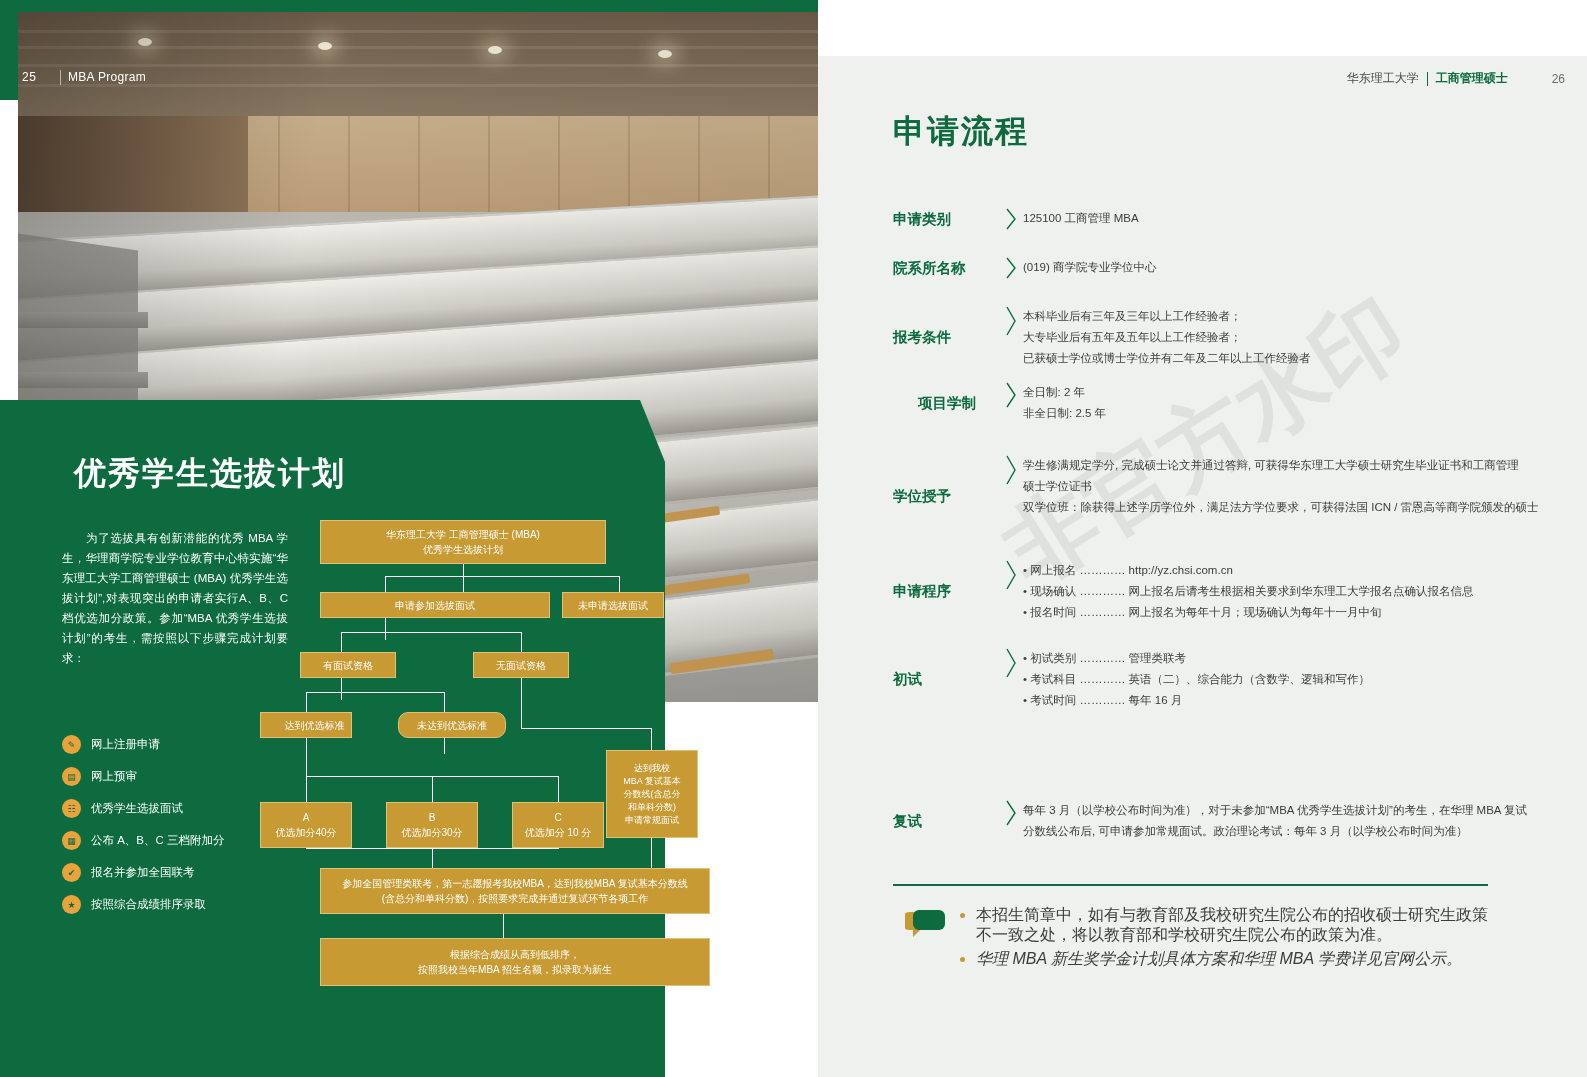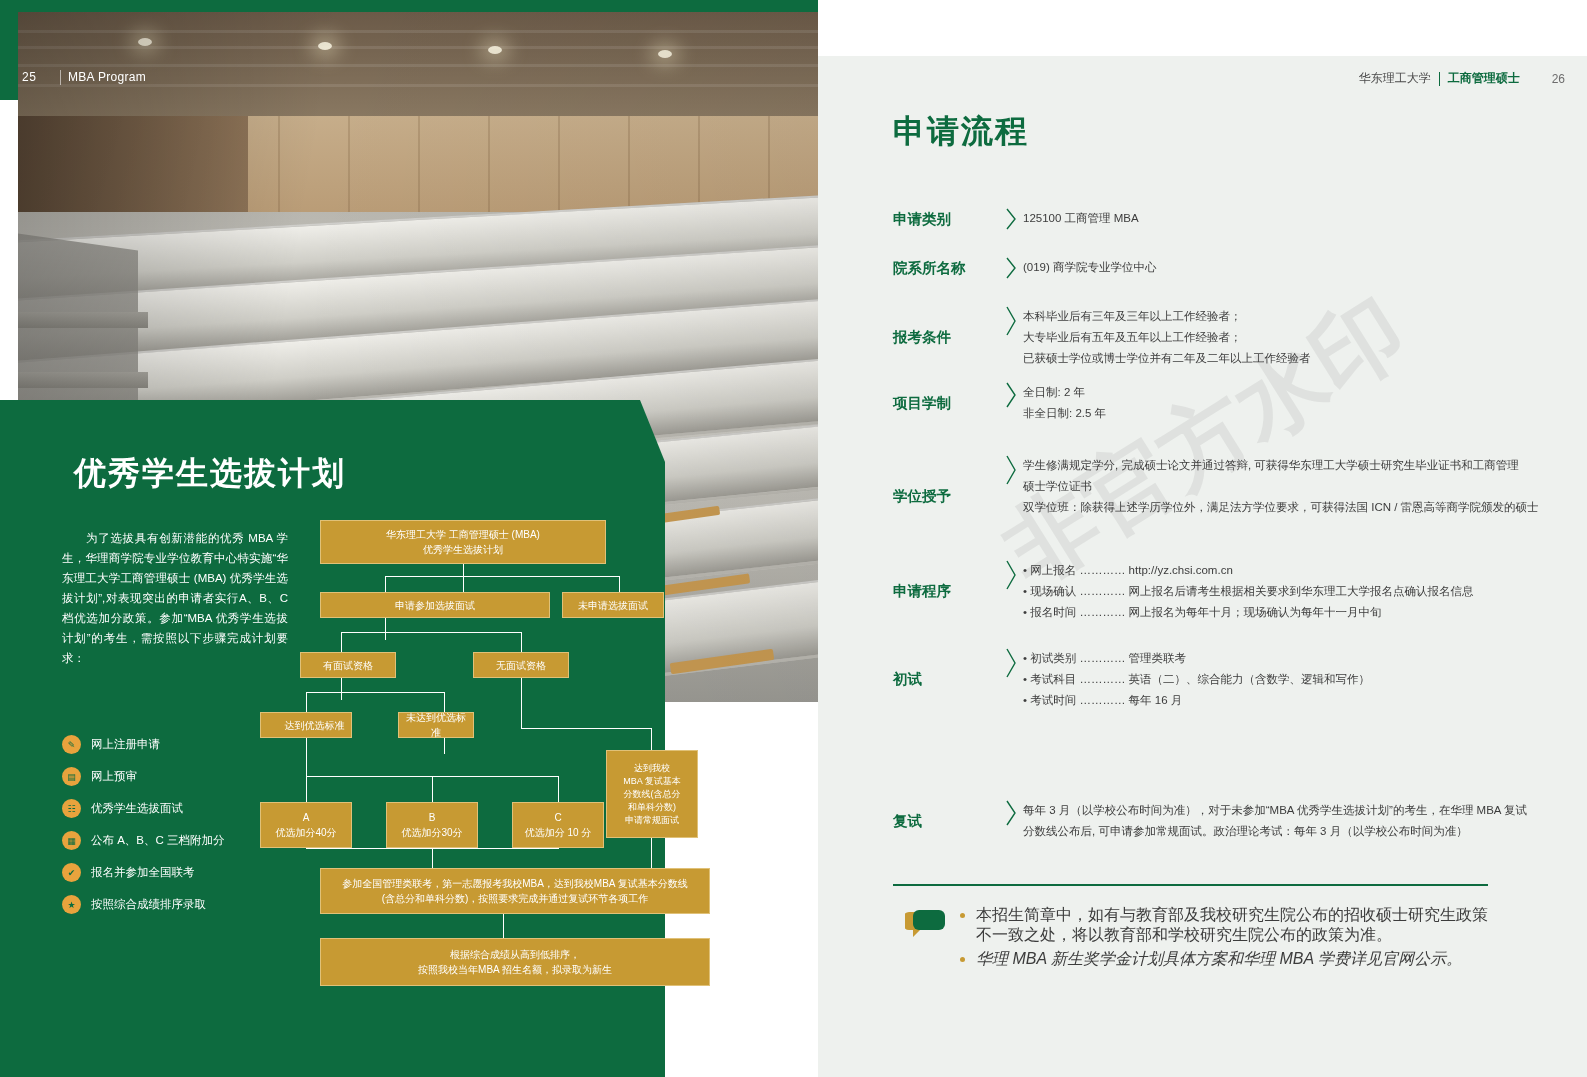--- a/index.html
+++ b/index.html
@@ -58,21 +58,21 @@
   .fbox{position:absolute;background:#c79a33;border:1px solid #e0c178;display:flex;align-items:center;justify-content:center;text-align:center;line-height:15px;padding:3px 4px;box-sizing:border-box;font-size:10px;}
   .fline{position:absolute;background:#ffffff;}
 
   
   .right-page{position:absolute;left:818px;top:0;width:769px;height:1077px;background:#eef1ee;}
   .right-top-bar{position:absolute;left:0;top:0;width:769px;height:56px;background:#ffffff;}
   .r-header{position:absolute;right:22px;top:70px;display:flex;align-items:center;gap:8px;font-size:12px;color:#3b3b3b;}
   .r-univ{color:#4a4a4a;}
   .r-sep{width:1px;height:14px;background:#0d6b3f;}
   .r-prog{color:#0d6b3f;font-weight:bold;}
-  .r-pagenum{margin-left:24px;color:#6d6d6d;}
+  .r-pagenum{margin-left:36px;color:#6d6d6d;}
   .r-title{position:absolute;left:893px;top:110px;color:#0d6b3f;font-size:32px;font-weight:bold;letter-spacing:2px;}
   .watermark{position:absolute;left:980px;top:380px;font-size:90px;color:rgba(120,120,120,.13);transform:rotate(-32deg);font-weight:bold;white-space:nowrap;pointer-events:none;}
 
   .row-item{position:absolute;display:flex;}
   .rl-label{width:108px;color:#0d6b3f;font-size:14.5px;font-weight:bold;line-height:22px;flex:none;}
   .brace{width:22px;flex:none;position:relative;}
   .brace svg{position:absolute;left:4px;top:0;}
   .rl-content{color:#3c3c3c;font-size:11.5px;line-height:21px;}
   .rl-content .ln{display:block;white-space:nowrap;}
 
@@ -207,21 +207,21 @@
 
       <div class="fline" style="left:185px;top:394px;width:1px;height:24px;"></div>
 
       <div class="fbox" style="left:2px;top:0px;width:286px;height:44px;white-space:pre-line;">华东理工大学 工商管理硕士 (MBA)
 优秀学生选拔计划</div>
       <div class="fbox" style="left:2px;top:72px;width:230px;height:26px;">申请参加选拔面试</div>
       <div class="fbox" style="left:244px;top:72px;width:102px;height:26px;">未申请选拔面试</div>
       <div class="fbox" style="left:-18px;top:132px;width:96px;height:26px;">有面试资格</div>
       <div class="fbox" style="left:155px;top:132px;width:96px;height:26px;">无面试资格</div>
       <div class="fbox" style="left:-58px;top:192px;width:92px;height:26px;padding-left:21px;">达到优选标准</div>
-      <div class="fbox" style="left:80px;top:192px;width:76px;height:26px;">未达到优选标准</div>
+      <div class="fbox" style="left:80px;top:192px;width:108px;height:26px;border-radius:10px;">未达到优选标准</div>
       <div class="fbox" style="left:288px;top:230px;width:92px;height:88px;white-space:pre-line;line-height:13px;font-size:9px;">达到我校
 MBA 复试基本
 分数线(含总分
 和单科分数)
 申请常规面试</div>
       <div class="fbox" style="left:-58px;top:282px;width:92px;height:46px;white-space:pre-line;">A
 优选加分40分</div>
       <div class="fbox" style="left:68px;top:282px;width:92px;height:46px;white-space:pre-line;">B
 优选加分30分</div>
       <div class="fbox" style="left:194px;top:282px;width:92px;height:46px;white-space:pre-line;">C
@@ -279,21 +279,21 @@
         </svg>
       </div>
     <div class="rl-content">
       <span class="ln">本科毕业后有三年及三年以上工作经验者；</span>
       <span class="ln">大专毕业后有五年及五年以上工作经验者；</span>
       <span class="ln">已获硕士学位或博士学位并有二年及二年以上工作经验者</span>
     </div>
   </div>
 
   <div class="row-item" style="left:893px;top:382px;">
-    <div class="rl-label" style="padding-top:10px;">项目学制</div>
+    <div class="rl-label" style="padding-top:10px;text-align:center;">项目学制</div>
     <div class="brace" style="padding-top:6px;">
         <svg width="14" height="26" viewBox="0 0 14 26">
           <path d="M2 1 L10 13 L2 25" fill="none" stroke="#0d6b3f" stroke-width="1.4"></path>
         </svg>
       </div>
     <div class="rl-content">
       <span class="ln">全日制: 2 年</span>
       <span class="ln">非全日制: 2.5 年</span>
     </div>
   </div>

